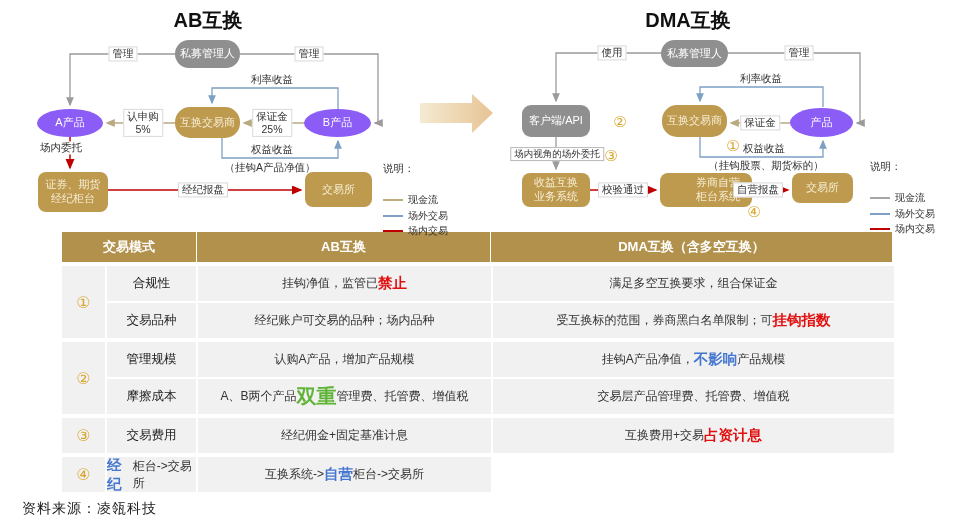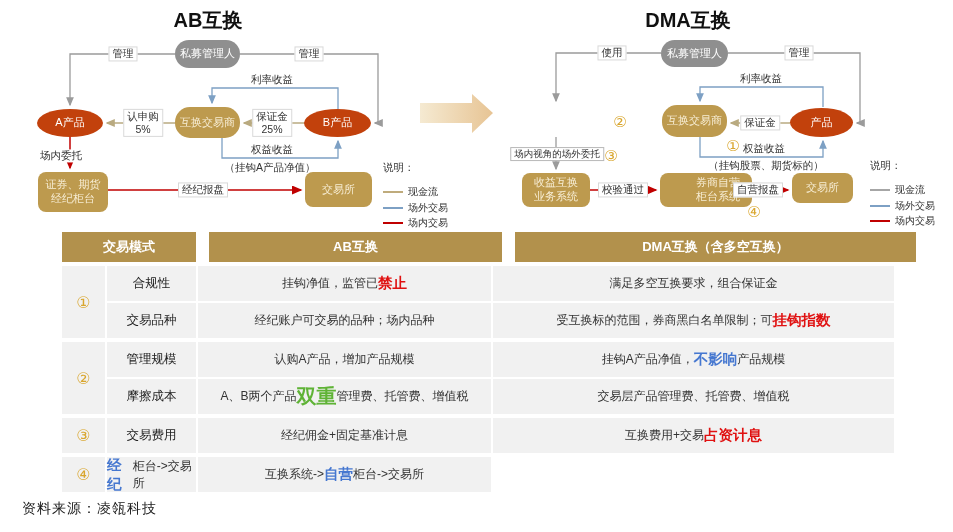--- a/index.html
+++ b/index.html
@@ -6,37 +6,37 @@
   .stage{position:relative;width:953px;height:532px;background:#fff;overflow:hidden;
          font-family:"Liberation Sans","DejaVu Sans",sans-serif;border-bottom:2px solid #c9c9c9;}
   svg.wires{position:absolute;left:0;top:0;z-index:0;}
   
   .dg-title{position:absolute;font-size:20px;font-weight:bold;color:#111;text-align:center;z-index:2;}
   
   .node{position:absolute;display:flex;align-items:center;justify-content:center;text-align:center;
         white-space:pre-line;z-index:2;line-height:1.25;}
   .gray-pill{background:#8f8f8f;color:#fff;border-radius:14px;font-size:11px;}
   .gray-rect{background:#8f8f8f;color:#fff;border-radius:9px;font-size:11px;}
-  .ellipse{background:#c2410c;color:#fff;border-radius:50%;font-size:11px;}
+  .ellipse{background:#8b5cf6;color:#fff;border-radius:50%;font-size:11px;}
   .gold-pill{background:#bd9a4e;color:#f7edd4;border-radius:15px;font-size:11px;}
   .gold-rect{background:#bd9a4e;color:#f7edd4;border-radius:8px;font-size:11px;}
   
   .lbl{position:absolute;transform:translate(-50%,-50%);background:#fff;color:#333;font-size:10.5px;
        padding:0 3px;white-space:pre-line;text-align:center;z-index:3;line-height:1.25;}
   .lbl.bordered{border:1px solid #d9d9d9;}
   .lbl.naked{background:transparent;}
   .badge{position:absolute;transform:translate(-50%,-50%);color:#d9a62e;font-size:15px;z-index:3;}
   
   .legend{position:absolute;z-index:3;font-size:10px;color:#333;line-height:1.55;}
-  .legend-title{font-size:10.5px;margin-bottom:8px;font-family:Liberation Mono, monospace;}
+  .legend-title{font-size:10.5px;margin-bottom:16px;}
   .legend-item{display:flex;align-items:center;gap:5px;}
   .sw{display:inline-block;width:20px;height:2px;}
   
   .cmp-table{position:absolute;left:62px;top:232px;width:830px;z-index:2;}
-  .t-head{display:grid;grid-template-columns:134px 293px 401px;column-gap:13px;background:#fff;}
+  .t-head{display:grid;grid-template-columns:134px 293px 401px;column-gap:1px;background:#fff;}
   .t-head>div{background:#b2914c;color:#fff;font-weight:bold;font-size:13px;height:30px;
               display:flex;align-items:center;justify-content:center;}
   .t-group{display:grid;grid-template-columns:43px 89px 293px 401px;gap:2px;background:#fff;margin-top:4px;}
   .t-num{grid-column:1;background:#f1f1f1;display:flex;align-items:center;justify-content:center;}
   .t-num .tnum{color:#d9a62e;font-size:16px;}
   .span2{grid-row:1 / span 2;}
   .t-label{background:#f1f1f1;color:#222;font-size:12.5px;height:35px;display:flex;align-items:center;justify-content:center;}
   .t-cell{background:#f1f1f1;color:#333;font-size:12px;height:35px;display:flex;align-items:center;justify-content:center;}
   .hl-red{color:#e01111;font-weight:bold;font-size:14.5px;}
   .hl-blue{color:#4577d0;font-weight:bold;font-size:14.5px;}
@@ -103,21 +103,21 @@
 
   <div class="lbl bordered" style="left:123px;top:54px;">管理</div>
   <div class="lbl bordered" style="left:309px;top:54px;">管理</div>
   <div class="lbl bordered" style="left:143px;top:123px;">认申购
 5%</div>
   <div class="lbl bordered" style="left:272px;top:123px;">保证金
 25%</div>
   <div class="lbl naked" style="left:272px;top:80px;">利率收益</div>
   <div class="lbl naked" style="left:272px;top:150px;">权益收益</div>
   <div class="lbl naked" style="left:270px;top:168px;">（挂钩A产品净值）</div>
-  <div class="lbl" style="left:61px;top:156px;">场内委托</div>
+  <div class="lbl" style="left:61px;top:148px;">场内委托</div>
   <div class="lbl bordered" style="left:203px;top:190px;">经纪报盘</div>
 
   <div class="legend" style="left:383px;top:160px;">
     <div class="legend-title">说明：</div>
     <div class="legend-item">
         <span class="sw" style="background: rgb(191, 171, 124);"></span>
         <span>现金流</span>
       </div>
     <div class="legend-item">
         <span class="sw" style="background: rgb(125, 160, 196);"></span>
@@ -125,20 +125,21 @@
       </div>
     <div class="legend-item">
         <span class="sw" style="background: rgb(192, 0, 0);"></span>
         <span>场内交易</span>
       </div>
   </div>
 
   <div class="dg-title" style="left:608px;top:7px;width:160px;">DMA互换</div>
 
   <div class="node gray-pill" style="left:661px;top:40px;width:67px;height:27px;">私募管理人</div>
+  <div class="node gray-rect" style="left:522px;top:105px;width:68px;height:32px;">客户端/API</div>
   <div class="node gold-pill" style="left:662px;top:105px;width:65px;height:32px;">互换交易商</div>
   <div class="node ellipse" style="left:790px;top:108px;width:63px;height:29px;">产品</div>
   <div class="node gold-rect" style="left:522px;top:173px;width:68px;height:34px;">收益互换
 业务系统</div>
   <div class="node gold-rect" style="left:660px;top:173px;width:68px;height:34px;padding-left:24px;">券商自营
 柜台系统</div>
   <div class="node gold-rect" style="left:792px;top:173px;width:61px;height:30px;">交易所</div>
 
   <div class="lbl bordered" style="left:612px;top:53px;">使用</div>
   <div class="lbl bordered" style="left:799px;top:53px;">管理</div>

